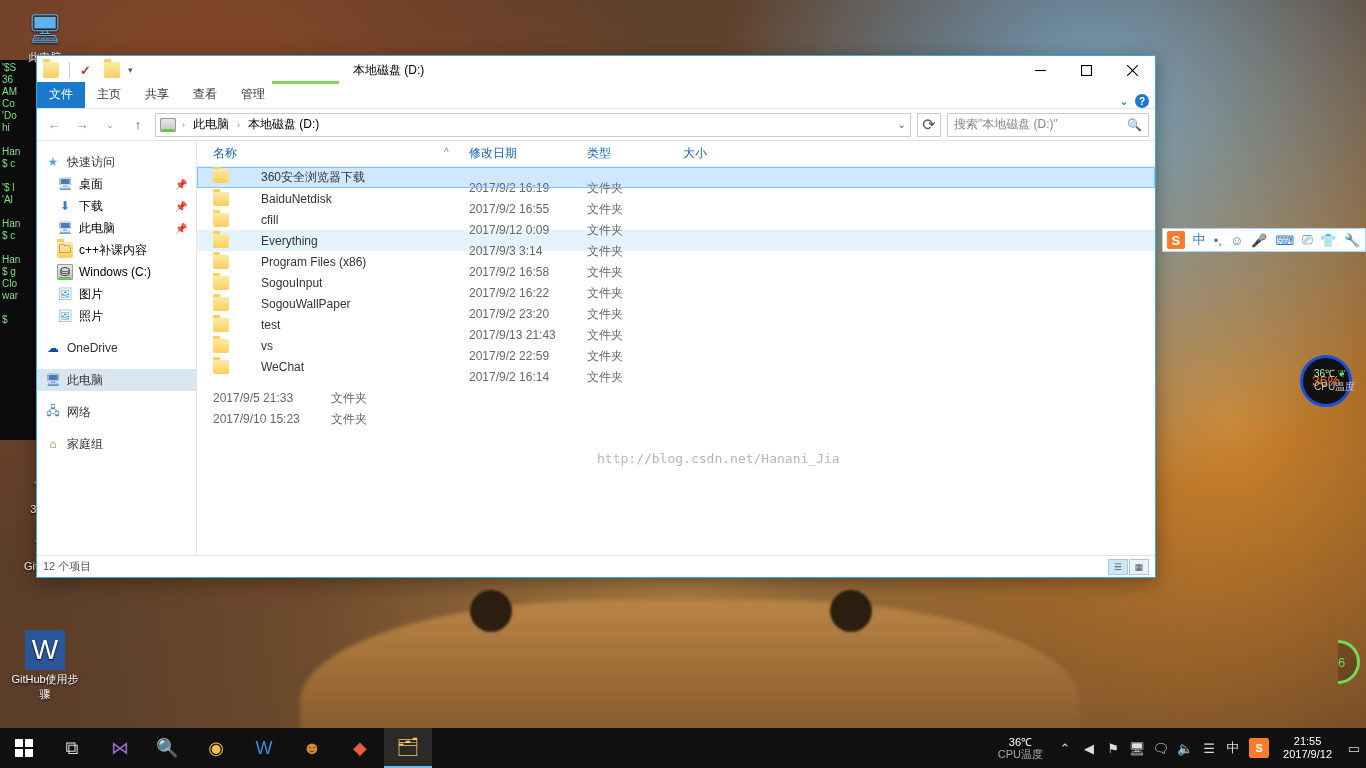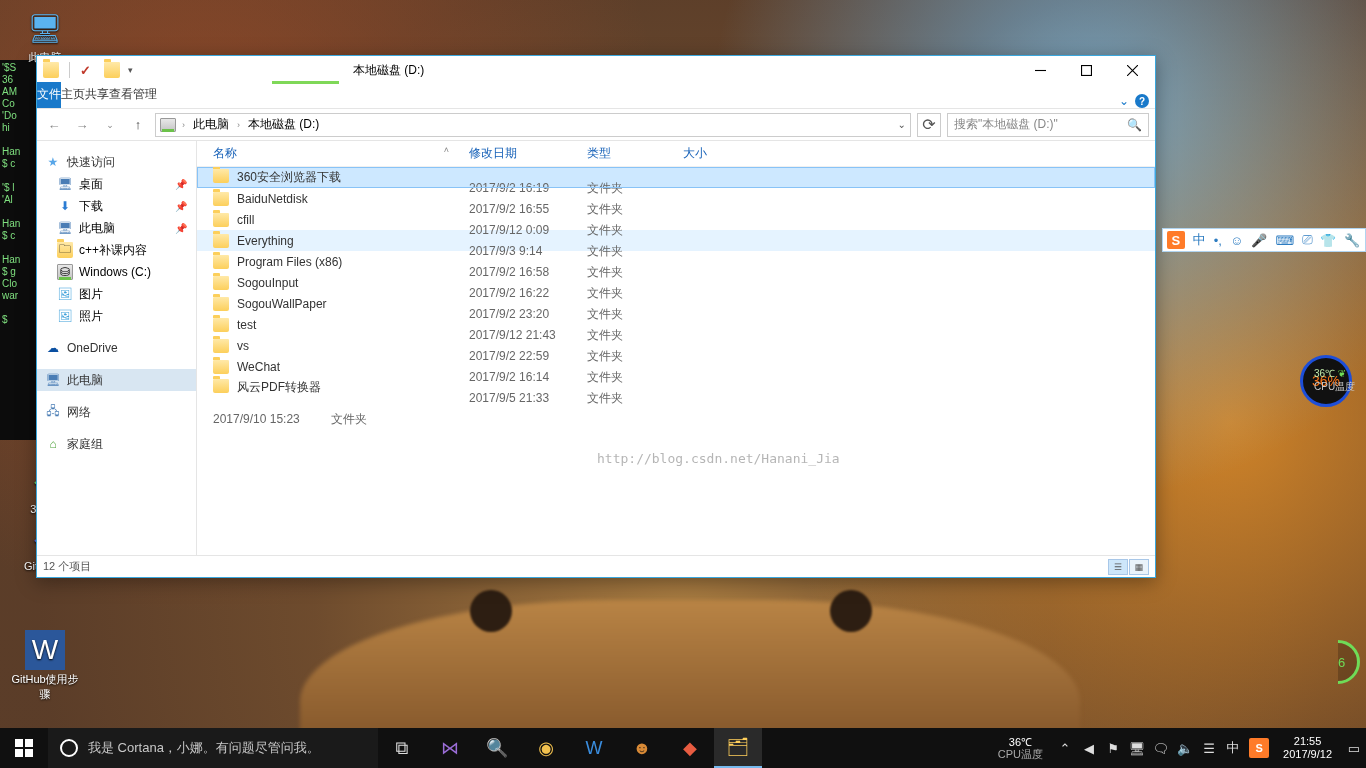--- a/index.html
+++ b/index.html
@@ -37,21 +37,21 @@
   .check-red{ width:14px;height:14px; position:relative;}
   .check-red::after{content:"✓"; color:#c0392b; font-size:13px; font-weight:bold;}
   .qmenu { width:8px; height:8px; display:flex; align-items:center; color:#555; font-size:9px; margin-left:-2px;}
   .drivetool { background:#7fd858; color:#fff; font-size:11px; padding:3px 6px 2px; margin-left:136px;margin-top:42px;}
   .titletxt { margin-left:14px; color:#000;}
   .wctrl { margin-left:auto; display:flex;}
   .wbtn { width:46px; height:28px; display:flex; align-items:center; justify-content:center; color:#333; font-size:13px;}
   .wbtn svg{width:11px;height:11px;}
 
   .ribbon { height:25px; background:#fff; display:flex; align-items:flex-end; font-size:12px; border-bottom:1px solid #e5e5e5;}
-  .rtab { padding:4px 0 5px; color:#333;}
+  .rtab { padding:4px 12px 5px; color:#333;}
   .rtab.file { background:#1979ca; color:#fff;}
   .rtab.ctx { color:#333;}
   .rright { margin-left:auto; display:flex; align-items:center; padding-right:6px; gap:6px; color:#1979ca;}
   .help-ic{ width:14px;height:14px; background:#1979ca; border-radius:50%; color:#fff; font-size:10px; display:flex; align-items:center; justify-content:center; font-weight:bold;}
 
   .navbar { height:32px; display:flex; align-items:center; gap:6px; padding:2px 6px; border-bottom:1px solid #e5e5e5;}
   .navbtn { width:22px; height:22px; display:flex; align-items:center; justify-content:center; color:#888; font-size:13px;}
   .navbtn.on{color:#333;}
   .addr { flex:1; height:24px; border:1px solid #ccc; display:flex; align-items:center; font-size:12px; padding:0 4px; gap:6px;}
   .addr .crumb{ display:flex; align-items:center; gap:4px; padding:0 2px;}
@@ -71,21 +71,21 @@
   .srow .pin{ margin-left:auto; color:#888; font-size:10px;}
   .srow.sel{ background:#d8e6f2;}
   .srow .ic{ width:16px; height:16px; display:flex; align-items:center; justify-content:center;}
   .star-ic{color:#58a6e8;} .mon-ic{color:#4a7db5;}
   .cloud-ic{color:#0a4fa1;} .net-ic{color:#4a7db5;} .hg-ic{color:#4fa33b;}
   .down-ic{color:#2b7cd3;} .pic-ic{color:#3ea0da;} .photo-ic{color:#3ea0da;}
 
   .files { flex:1; display:flex; flex-direction:column; font-size:12px;}
   .cols{ height:26px; display:flex; align-items:center; color:#1661b8; border-bottom:1px solid #f0f0f0; padding-left:10px;}
   .col{ padding:0 6px;}
-  .c-name{width:256px;} .c-date{width:118px;} .c-type{width:96px;} .c-size{width:60px;}
+  .c-name{width:256px;gap:24px;} .c-date{width:118px;} .c-type{width:96px;} .c-size{width:60px;}
   .sorti{ font-size:9px; color:#888; margin-left:auto; padding-right:8px;}
   .c-name{display:flex;}
   .frow{ height:21px; display:flex; align-items:center; padding-left:10px;}
   .frow.sel{ background:#cde8ff; outline:1px solid #88c3f7; outline-offset:-1px;}
   .frow.hov{ background:#e5f3ff;}
   .frow .col{ color:#333;}
   .frow .c-date,.frow .c-type,.frow .c-size{ color:#666;margin-top:21px;}
   .frow .fi{ width:16px; height:14px; margin-right:8px;}
   .flist{ overflow:auto; flex:1;}
 
@@ -325,21 +325,21 @@
             <div class="col c-size"></div>
           </div>
           <div class="frow">
             <div class="col c-name"><span class="fi folder-ic"></span>cfill</div>
             <div class="col c-date">2017/9/12 0:09</div>
             <div class="col c-type">文件夹</div>
             <div class="col c-size"></div>
           </div>
           <div class="frow hov">
             <div class="col c-name"><span class="fi folder-ic"></span>Everything</div>
-            <div class="col c-date">2017/9/3 9:14</div>
+            <div class="col c-date">2017/9/3 3:14</div>
             <div class="col c-type">文件夹</div>
             <div class="col c-size"></div>
           </div>
           <div class="frow">
             <div class="col c-name"><span class="fi folder-ic"></span>Program Files (x86)</div>
             <div class="col c-date">2017/9/2 16:58</div>
             <div class="col c-type">文件夹</div>
             <div class="col c-size"></div>
           </div>
           <div class="frow">
@@ -349,38 +349,37 @@
             <div class="col c-size"></div>
           </div>
           <div class="frow">
             <div class="col c-name"><span class="fi folder-ic"></span>SogouWallPaper</div>
             <div class="col c-date">2017/9/2 23:20</div>
             <div class="col c-type">文件夹</div>
             <div class="col c-size"></div>
           </div>
           <div class="frow">
             <div class="col c-name"><span class="fi folder-ic"></span>test</div>
-            <div class="col c-date">2017/9/12 21:43</div>
+            <div class="col c-date">2017/9/13 21:43</div>
             <div class="col c-type">文件夹</div>
             <div class="col c-size"></div>
           </div>
           <div class="frow">
             <div class="col c-name"><span class="fi folder-ic"></span>vs</div>
             <div class="col c-date">2017/9/2 22:59</div>
             <div class="col c-type">文件夹</div>
             <div class="col c-size"></div>
           </div>
           <div class="frow">
             <div class="col c-name"><span class="fi folder-ic"></span>WeChat</div>
             <div class="col c-date">2017/9/2 16:14</div>
             <div class="col c-type">文件夹</div>
             <div class="col c-size"></div>
           </div>
           <div class="frow">
-            <div class="col c-name"><span class="fi folder-ic"></span>风云PDF转换器</div>
             <div class="col c-date">2017/9/5 21:33</div>
             <div class="col c-type">文件夹</div>
             <div class="col c-size"></div>
           </div>
           <div class="frow">
             <div class="col c-date">2017/9/10 15:23</div>
             <div class="col c-type">文件夹</div>
             <div class="col c-size"></div>
           </div>
         </div>
@@ -417,24 +416,20 @@
 
 <div class="taskbar">
   <div class="startbtn">
       <div class="winlogo">
         <i></i>
         <i></i>
         <i></i>
         <i></i>
       </div>
     </div>
-  <div class="cortana">
-    <span class="ring"></span>
-    <span>我是 Cortana，小娜。有问题尽管问我。</span>
-  </div>
   <div class="tasks" id="tasks">
       <div class="tbtn">
         <span style="color:#ddd">⧉</span>
       </div>
       <div class="tbtn">
         <span style="color:#9b6dd7">⋈</span>
       </div>
       <div class="tbtn">
         <span style="color:#ff9b2b">🔍</span>
       </div>

